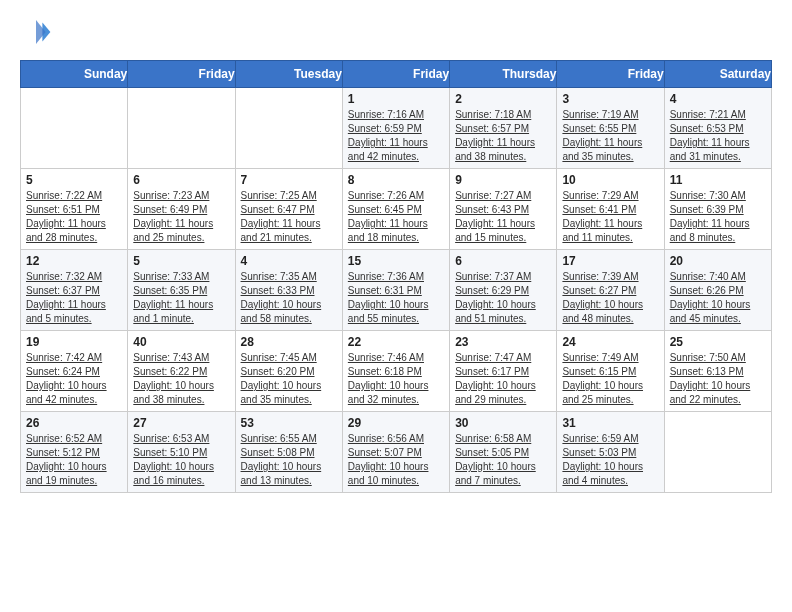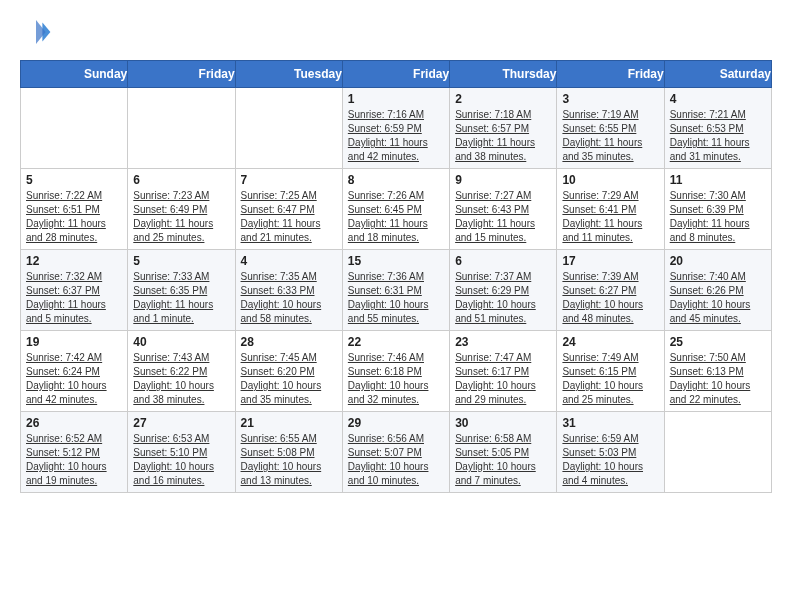--- a/index.html
+++ b/index.html
@@ -237,21 +237,21 @@
         <tr>
           <td>
             <span class="day-num">26</span>
             <div class="day-info">Sunrise: 6:52 AM<br>Sunset: 5:12 PM<br>Daylight: 10 hours and 19 minutes.</div>
           </td>
           <td>
             <span class="day-num">27</span>
             <div class="day-info">Sunrise: 6:53 AM<br>Sunset: 5:10 PM<br>Daylight: 10 hours and 16 minutes.</div>
           </td>
           <td>
-            <span class="day-num">21</span>
+            <span class="day-num">53</span>
             <div class="day-info">Sunrise: 6:55 AM<br>Sunset: 5:08 PM<br>Daylight: 10 hours and 13 minutes.</div>
           </td>
           <td>
             <span class="day-num">29</span>
             <div class="day-info">Sunrise: 6:56 AM<br>Sunset: 5:07 PM<br>Daylight: 10 hours and 10 minutes.</div>
           </td>
           <td>
             <span class="day-num">30</span>
             <div class="day-info">Sunrise: 6:58 AM<br>Sunset: 5:05 PM<br>Daylight: 10 hours and 7 minutes.</div>
           </td>

